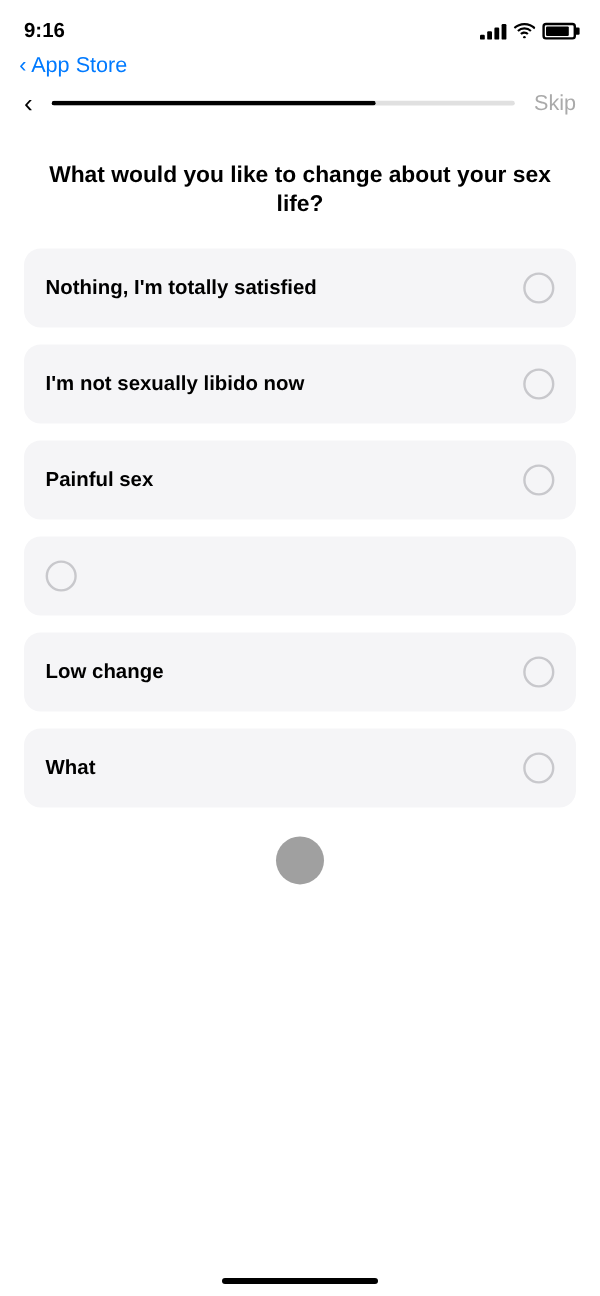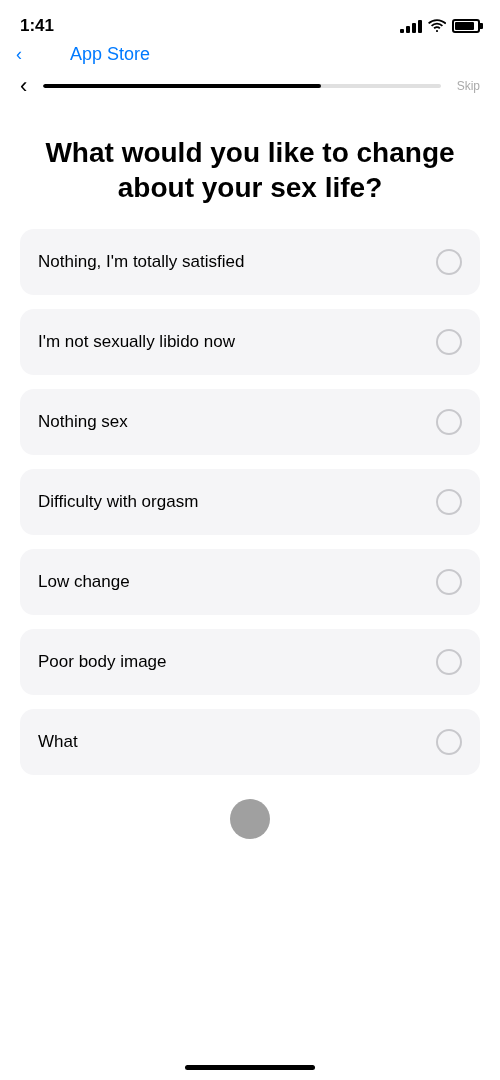--- a/index.html
+++ b/index.html
@@ -97,21 +97,20 @@
     .back-arrow-appstore {
       font-size: 18px;
       color: #007AFF;
       margin-right: 4px;
     }
 
     .app-store-text {
       font-size: 18px;
       color: #007AFF;
       font-weight: 400;
-      margin-left: 44px;
     }
 
     
     .progress-row {
       display: flex;
       align-items: center;
       padding: 0 20px;
       margin-bottom: 8px;
       gap: 16px;
     }
@@ -133,33 +132,33 @@
     }
 
     .progress-bar-fill {
       height: 100%;
       background: #000;
       border-radius: 2px;
       width: 70%;
     }
 
     .skip-text {
-      font-size: 12px;
+      font-size: 18px;
       color: #aaa;
       cursor: pointer;
       text-align: center;
     }
 
     
     .question-section {
       padding: 28px 24px 24px 24px;
     }
 
     .question-title {
-      font-size: 28px;
+      font-size: 19px;
       font-weight: 800;
       color: #000;
       line-height: 1.25;
       text-align: center;
     }
 
     
     .options-list {
       padding: 0 20px;
       display: flex;
@@ -174,21 +173,21 @@
       display: flex;
       align-items: center;
       justify-content: space-between;
       cursor: pointer;
       min-height: 64px;
     }
 
     .option-label {
       font-size: 17px;
       color: #000;
-      font-weight: 400;
+      font-weight: 700;
     }
 
     .option-radio {
       width: 26px;
       height: 26px;
       border-radius: 50%;
       border: 2px solid #c8c8cc;
       background: transparent;
       flex-shrink: 0;
     }
@@ -217,21 +216,21 @@
       width: 130px;
       height: 5px;
       background: #000;
       border-radius: 3px;
     }
   </style>
 </head>
 <body>
 
 <div class="status-bar">
-  <div class="status-time">1:41</div>
+  <div class="status-time">9:16</div>
   <div class="status-icons">
     <div class="signal-bars">
       <div class="signal-bar" style="height:4px;"></div>
       <div class="signal-bar" style="height:7px;"></div>
       <div class="signal-bar" style="height:10px;"></div>
       <div class="signal-bar" style="height:13px;"></div>
     </div>
     <span class="wifi-icon">
       <svg width="18" height="14" viewBox="0 0 20 14" fill="none">
         <path d="M10 12.5a1.2 1.2 0 1 0 0 2.4 1.2 1.2 0 0 0 0-2.4z" fill="#000"></path>
@@ -266,33 +265,28 @@
 <div class="options-list" id="options-container">
 <div class="option-item">
       <span class="option-label">Nothing, I'm totally satisfied</span>
       <div class="option-radio"></div>
     </div>
     <div class="option-item">
       <span class="option-label">I'm not sexually libido now</span>
       <div class="option-radio"></div>
     </div>
     <div class="option-item">
-      <span class="option-label">Nothing sex</span>
-      <div class="option-radio"></div>
-    </div>
-    <div class="option-item">
-      <span class="option-label">Difficulty with orgasm</span>
+      <span class="option-label">Painful sex</span>
+      <div class="option-radio"></div>
+    </div>
+    <div class="option-item">
       <div class="option-radio"></div>
     </div>
     <div class="option-item">
       <span class="option-label">Low change</span>
-      <div class="option-radio"></div>
-    </div>
-    <div class="option-item">
-      <span class="option-label">Poor body image</span>
       <div class="option-radio"></div>
     </div>
     <div class="option-item">
       <span class="option-label">What</span>
       <div class="option-radio"></div>
     </div>
   </div>
 
 <div class="scroll-indicator">
   <div class="scroll-dot"></div>

